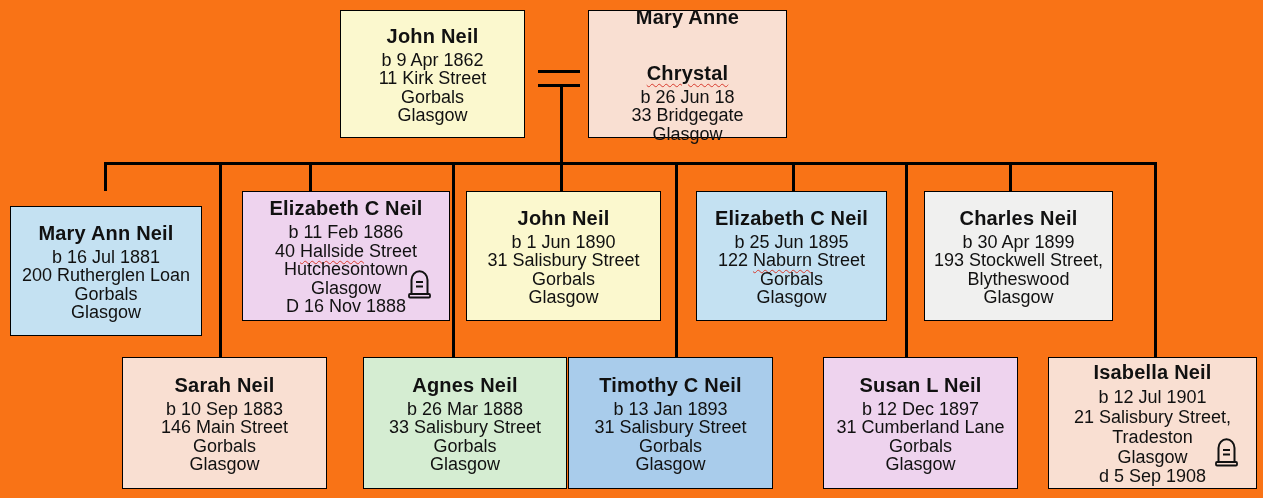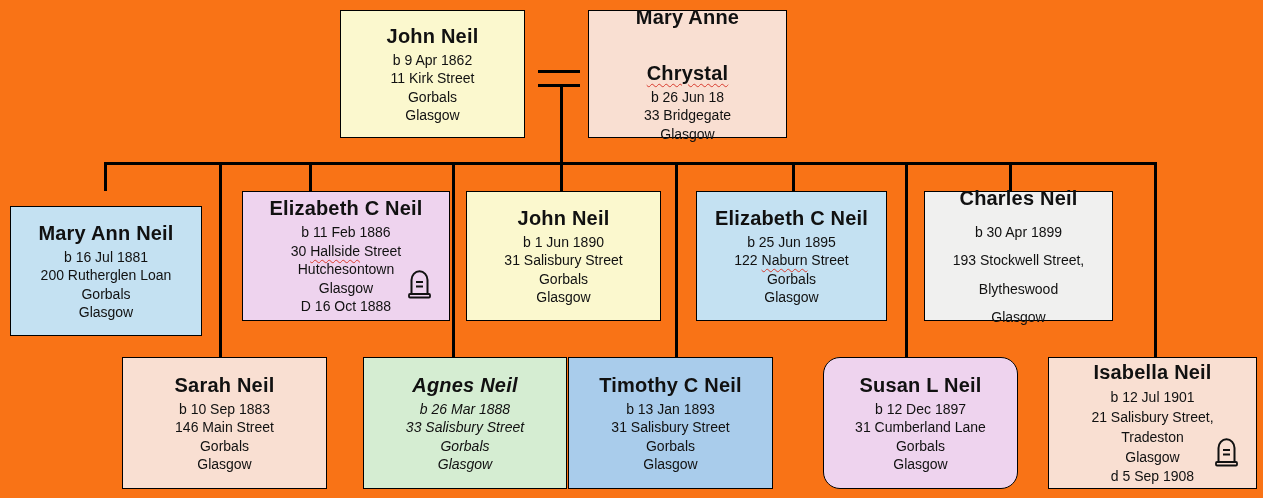--- a/index.html
+++ b/index.html
@@ -24,39 +24,39 @@
   }
   .name{
     font-size:20px;
     font-weight:bold;
     line-height:24px;
     margin-bottom:3px;
     letter-spacing:0.2px;
   }
   .name .blk{display:block;}
   .detail{
-    font-size:14px;
+    font-size:18px;
     line-height:18.5px;
   }
   .sq{
     text-decoration-line:underline;
     text-decoration-style:wavy;
     text-decoration-color:#d83b2e;
     text-decoration-thickness:1px;
     text-underline-offset:3px;
     margin-top:32px;
   }
   .conn{position:absolute;background:#000;}
   .bg-yellow{background:#fbf8ce;}
   .bg-peach{background:#f9dfd2;}
   .bg-lightblue{background:#c4e1f2;}
   .bg-lavender{background:#eed3ee;}
-  .bg-green{background:#d5edd2;font-style:italic;}
+  .bg-green{background:#d5edd2;}
   .bg-midblue{background:#a9cceb;}
-  .bg-gray{background:#f0f0ef;gap:10px;}
+  .bg-gray{background:#f0f0ef;}
   .tomb{position:absolute;right:16px;bottom:20px;width:27px;height:32px;}
 </style>
 </head>
 <body>
 
 <div id="canvas">
 
   <div class="conn" style="left:538px;top:70px;width:42px;height:3px;"></div>
   <div class="conn" style="left:538px;top:84px;width:42px;height:3px;"></div>
   <div class="conn" style="left:560px;top:87px;width:3px;height:104px;"></div>
@@ -93,24 +93,24 @@
     <div class="name">Mary Ann Neil</div>
     <div class="detail">b 16 Jul 1881</div>
     <div class="detail">200 Rutherglen Loan</div>
     <div class="detail">Gorbals</div>
     <div class="detail">Glasgow</div>
   </div>
 
   <div class="box bg-lavender" style="left:242px;top:191px;width:208px;height:130px;">
     <div class="name">Elizabeth C Neil</div>
     <div class="detail">b 11 Feb 1886</div>
-    <div class="detail"><span>30 </span><span class="sq">Hallside</span><span> Street</span></div>
+    <div class="detail"><span>40 </span><span class="sq">Hallside</span><span> Street</span></div>
     <div class="detail">Hutchesontown</div>
     <div class="detail">Glasgow</div>
-    <div class="detail">D 16 Oct 1888</div>
+    <div class="detail">D 16 Nov 1888</div>
     <span class="tomb">
       <svg width="27" height="32" viewBox="0 0 27 32">
         <path d="M5.5 26 V12 a8 8.7 0 0 1 16 0 V26" fill="none" stroke="#111" stroke-width="2"></path>
         <line x1="10" y1="14" x2="17" y2="14" stroke="#111" stroke-width="2"></line>
         <line x1="10" y1="18.5" x2="17" y2="18.5" stroke="#111" stroke-width="2"></line>
         <rect x="3" y="26" width="21" height="3.5" rx="1" fill="none" stroke="#111" stroke-width="1.8"></rect>
       </svg>
     </span>
   </div>
 
@@ -155,21 +155,21 @@
   </div>
 
   <div class="box bg-midblue" style="left:568px;top:357px;width:205px;height:132px;">
     <div class="name">Timothy C Neil</div>
     <div class="detail">b 13 Jan 1893</div>
     <div class="detail">31 Salisbury Street</div>
     <div class="detail">Gorbals</div>
     <div class="detail">Glasgow</div>
   </div>
 
-  <div class="box bg-lavender" style="left:823px;top:357px;width:195px;height:132px;border-radius:17px;">
+  <div class="box bg-lavender" style="left:823px;top:357px;width:195px;height:132px;">
     <div class="name">Susan L Neil</div>
     <div class="detail">b 12 Dec 1897</div>
     <div class="detail">31 Cumberland Lane</div>
     <div class="detail">Gorbals</div>
     <div class="detail">Glasgow</div>
   </div>
 
   <div class="box bg-peach" style="left:1048px;top:357px;width:209px;height:132px;justify-content:space-between;">
     <div class="name">Isabella Neil</div>
     <div class="detail">b 12 Jul 1901</div>

